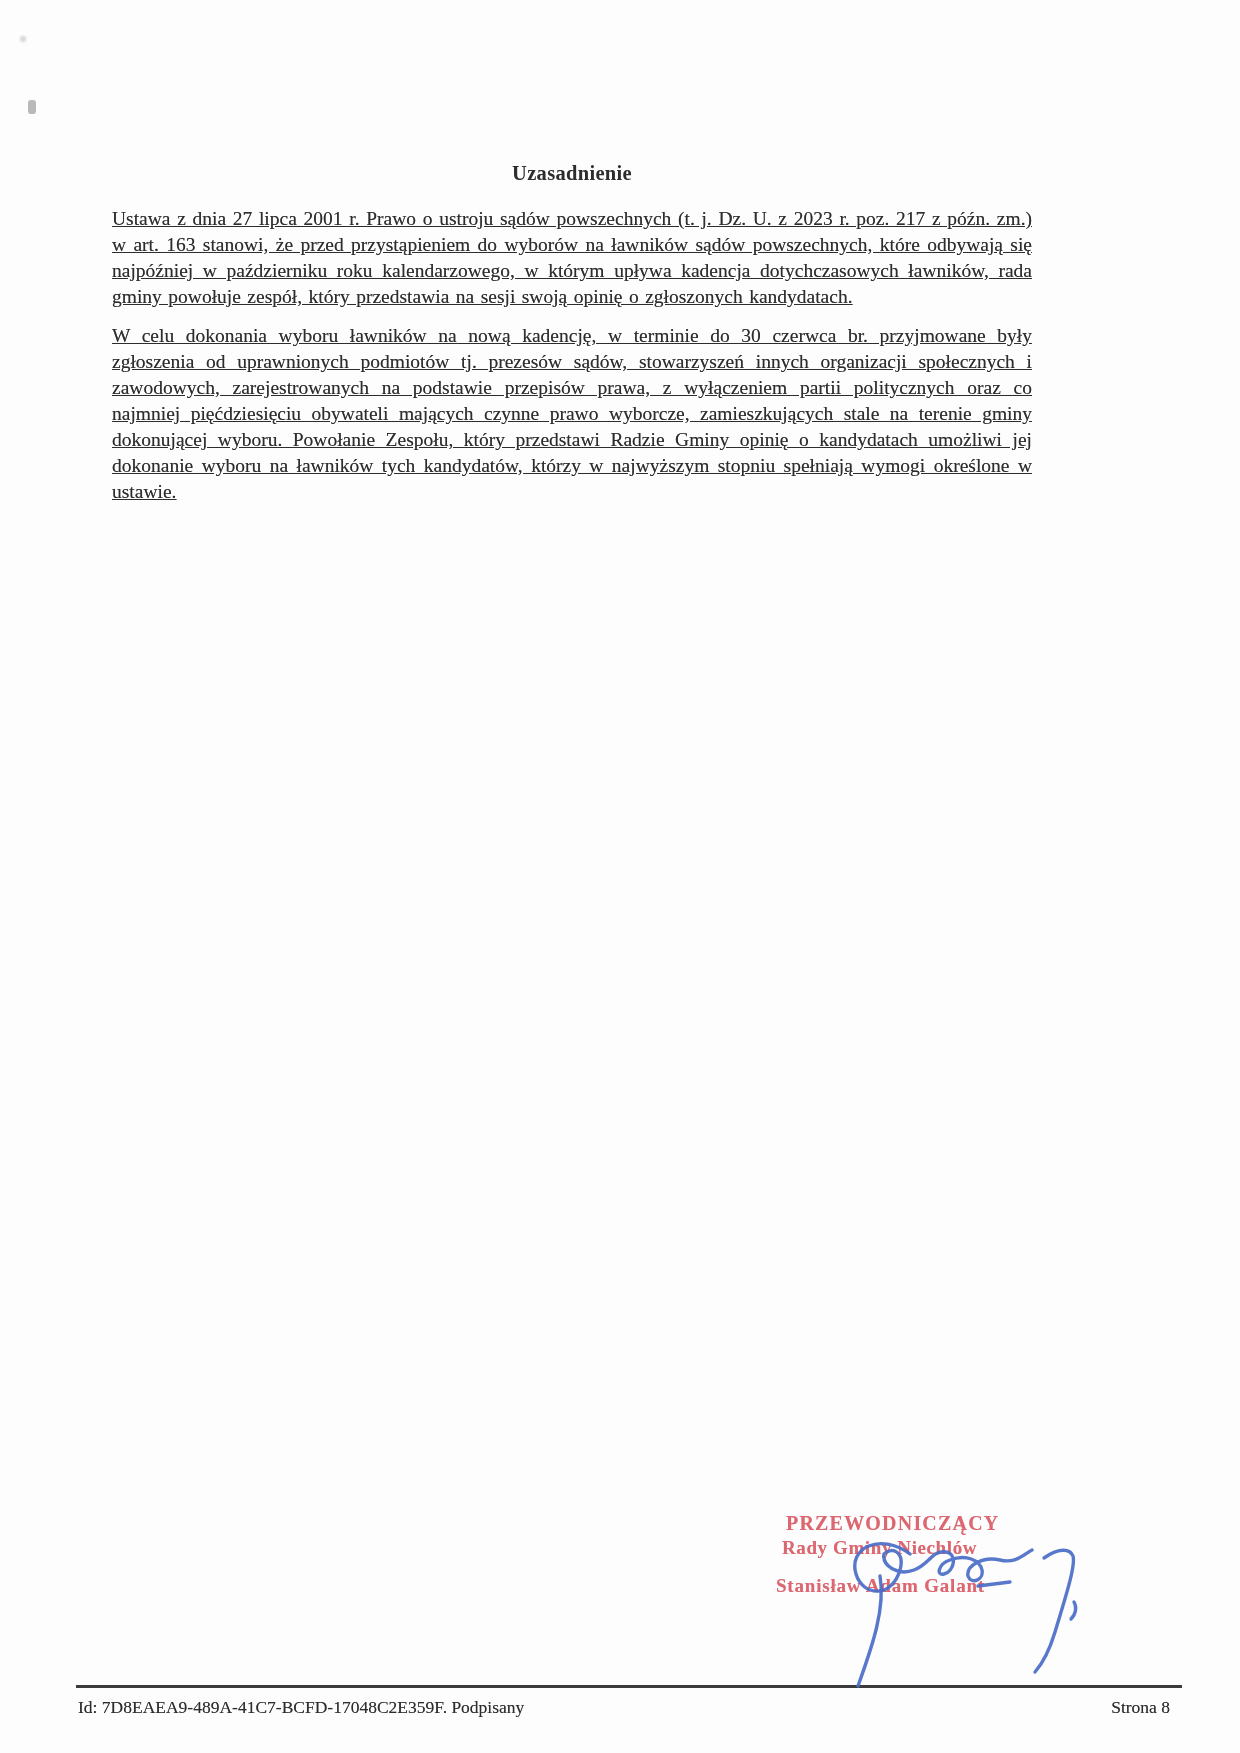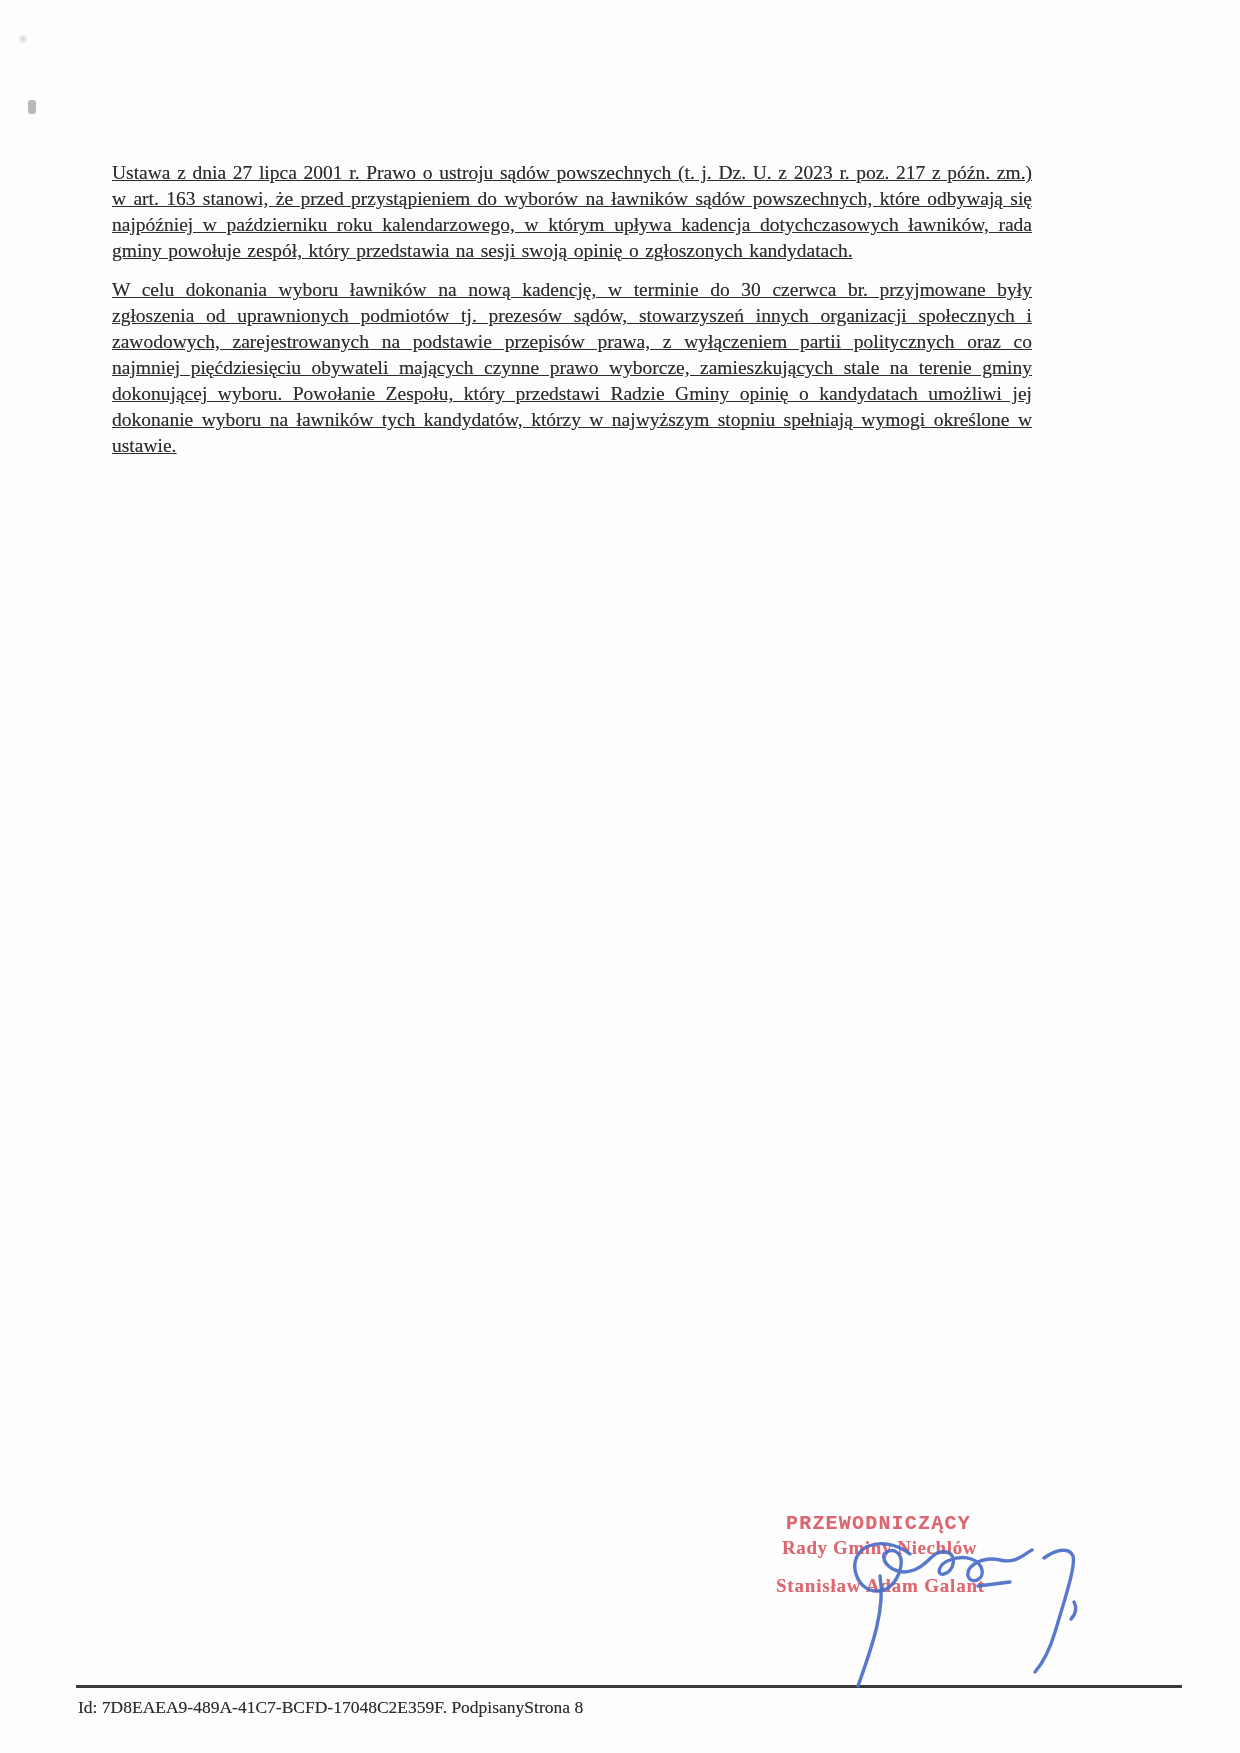--- a/index.html
+++ b/index.html
@@ -67,21 +67,20 @@
     color: var(--stamp-red, #d9535e);
     font-weight: bold;
     opacity: 0.88;
     white-space: nowrap;
     text-shadow: 0 0 0.6px rgba(217,83,94,0.5);
   }
   .stamp-role {
     left: 786px; top: 1512px;
     font-size: 20px;
     letter-spacing: 1.2px;
-    font-family: Liberation Mono, monospace;
   }
   .stamp-org {
     left: 782px; top: 1537px;
     font-size: 19px;
     letter-spacing: 0.6px;
   }
   .stamp-name {
     left: 776px; top: 1575px;
     font-size: 19px;
     letter-spacing: 0.8px;
@@ -107,34 +106,36 @@
     left: 76px; right: 58px;
     top: 1685px;
     height: 3px;
     background: #3b3b3b;
   }
   .footer-row {
     position: absolute;
     left: 78px; right: 70px;
     top: 1697px;
     display: flex;
+    justify-content: space-between;
     font-size: 17.5px;
     color: #2d2d2d;
     text-shadow: 0 0 0.4px rgba(45,45,45,0.5);
   }
 </style>
 </head>
 <body>
 
 <div class="page">
 
   <span class="speck-a"></span>
   <span class="speck-b"></span>
 
   <div class="text-block">
+    <h1 class="doc-title">Uzasadnienie</h1>
     <p class="doc-paragraph">Ustawa z dnia 27 lipca 2001 r. Prawo o ustroju sądów powszechnych (t. j. Dz. U. z 2023 r. poz. 217 z późn. zm.) w art. 163 stanowi, że przed przystąpieniem do wyborów na ławników sądów powszechnych, które odbywają się najpóźniej w październiku roku kalendarzowego, w którym upływa kadencja dotychczasowych ławników, rada gminy powołuje zespół, który przedstawia na sesji swoją opinię o zgłoszonych kandydatach.</p>
     <p class="doc-paragraph">W celu dokonania wyboru ławników na nową kadencję, w terminie do 30 czerwca br. przyjmowane były zgłoszenia od uprawnionych podmiotów tj. prezesów sądów, stowarzyszeń innych organizacji społecznych i zawodowych, zarejestrowanych na podstawie przepisów prawa, z wyłączeniem partii politycznych oraz co najmniej pięćdziesięciu obywateli mających czynne prawo wyborcze, zamieszkujących stale na terenie gminy dokonującej wyboru. Powołanie Zespołu, który przedstawi Radzie Gminy opinię o kandydatach umożliwi jej dokonanie wyboru na ławników tych kandydatów, którzy w najwyższym stopniu spełniają wymogi określone w ustawie.</p>
   </div>
 
   <div class="stamp stamp-role">PRZEWODNICZĄCY</div>
   <div class="stamp stamp-org">Rady Gminy Niechlów</div>
   <div class="stamp stamp-name">Stanisław Adam Galant</div>
 
   <div class="signature-box">
     <svg viewBox="0 0 340 155" width="340" height="155">

